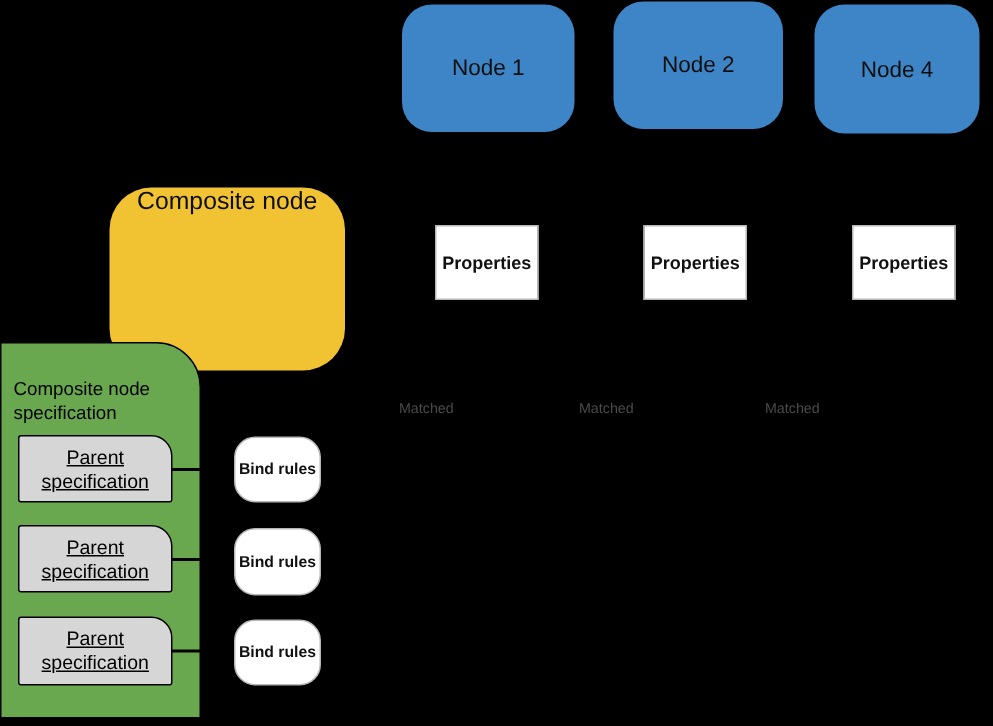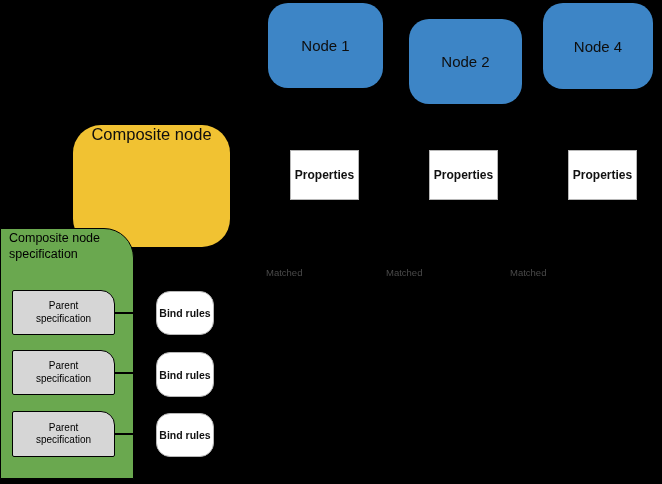--- a/index.html
+++ b/index.html
@@ -34,37 +34,38 @@
     justify-content: center;
     z-index: 1;
   }
   .spec-panel {
     background: #6aa84f;
     border: 1.5px solid #000;
     border-top-right-radius: 30px;
     z-index: 2;
   }
   .spec-title {
-    padding: 1px 26px 0 8px;
+    padding: 22px 26px 0 8px;
     font-size: 12.5px;
     line-height: 1.3;
     color: #000;
   }
   .parent-box {
     background: #d6d6d6;
     border: 1.5px solid #000;
     border-radius: 2px 14px 2px 2px;
     display: flex;
     align-items: center;
     justify-content: center;
     text-align: center;
-    font-size: 10px;
+    font-size: 13px;
     line-height: 1.22;
     color: #000;
     z-index: 4;
+    text-decoration: underline;
   }
   .parent-box span { display: inline-block; max-width: 80px; }
   .white-box {
     background: #ffffff;
     border: 1px solid #b7b7b7;
     display: flex;
     align-items: center;
     justify-content: center;
     text-align: center;
     font-weight: bold;
@@ -82,21 +83,21 @@
   }
 </style>
 </head>
 <body>
 
 <div class="canvas">
 
   <div class="abs node" style="left:268px;top:3px;width:115px;height:85px">
     <span>Node 1</span>
   </div>
-  <div class="abs node" style="left:409px;top:19px;width:113px;height:85px">
+  <div class="abs node" style="left:409px;top:1px;width:113px;height:85px">
     <span>Node 2</span>
   </div>
   <div class="abs node" style="left:543px;top:3px;width:110px;height:86px">
     <span>Node 4</span>
   </div>
 
   <div class="abs white-box prop-box" style="left:290px;top:150px;width:69px;height:50px">
     <span>Properties</span>
   </div>
   <div class="abs white-box prop-box" style="left:429px;top:150px;width:69px;height:50px">

